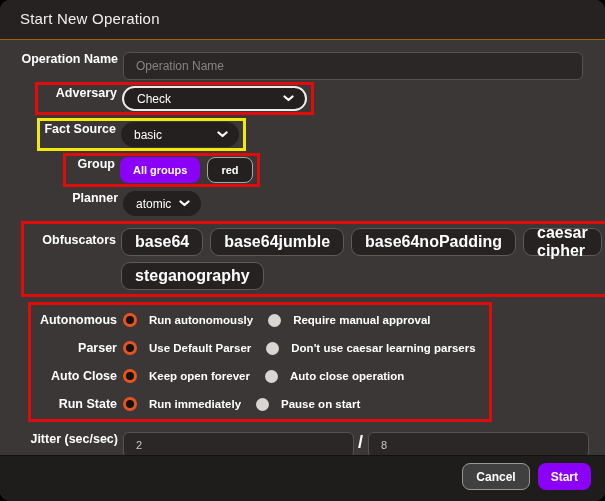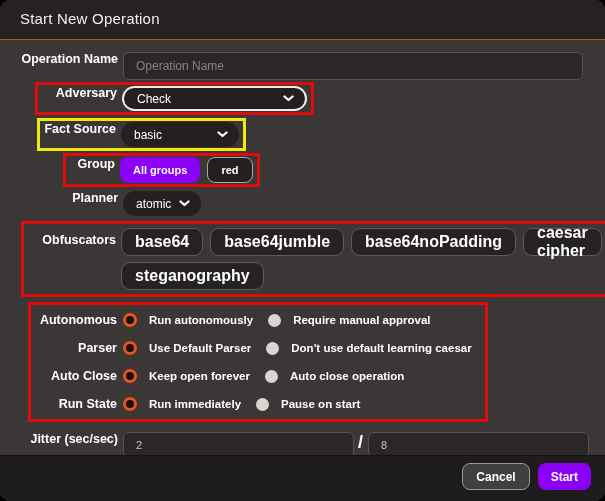--- a/index.html
+++ b/index.html
@@ -164,21 +164,21 @@
         <span class="radio-lbl">Run autonomously</span>
         <span class="radio unsel"></span>
         <span class="radio-lbl">Require manual approval</span>
       </div>
 
       <div class="radio-row">
         <div class="lbl">Parser</div>
         <span class="radio sel"></span>
         <span class="radio-lbl">Use Default Parser</span>
         <span class="radio unsel"></span>
-        <span class="radio-lbl">Don't use default learning caesar</span>
+        <span class="radio-lbl">Don't use caesar learning parsers</span>
       </div>
 
       <div class="radio-row">
         <div class="lbl">Auto Close</div>
         <span class="radio sel"></span>
         <span class="radio-lbl">Keep open forever</span>
         <span class="radio unsel"></span>
         <span class="radio-lbl">Auto close operation</span>
       </div>
 

